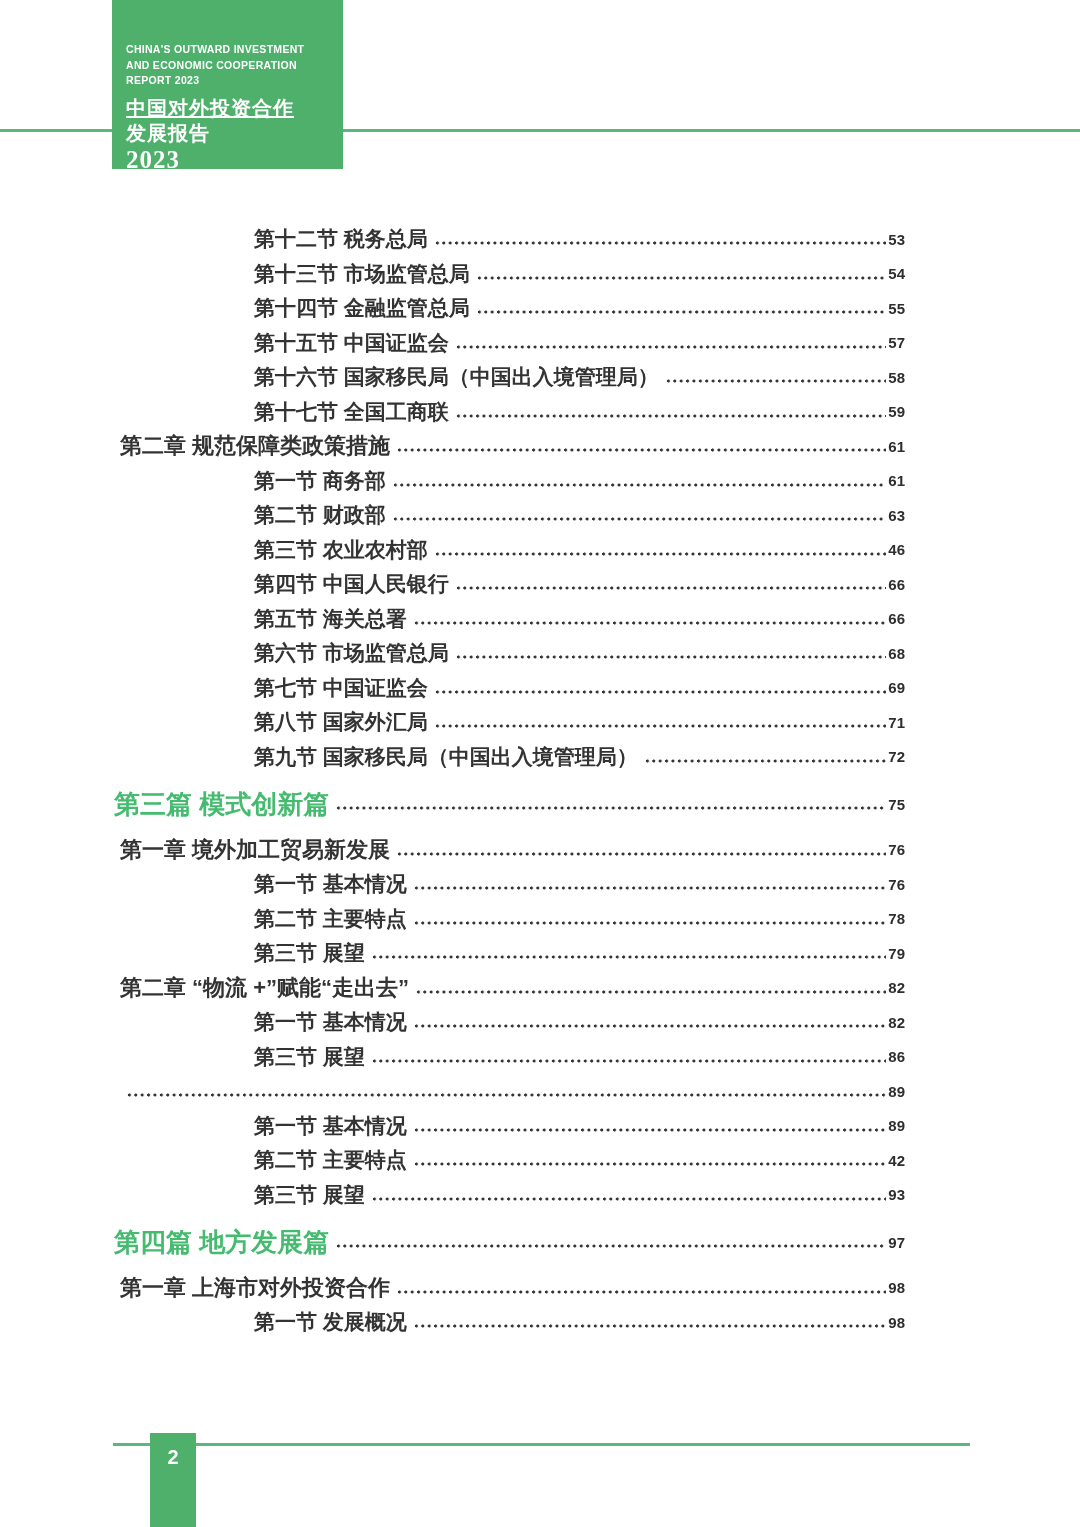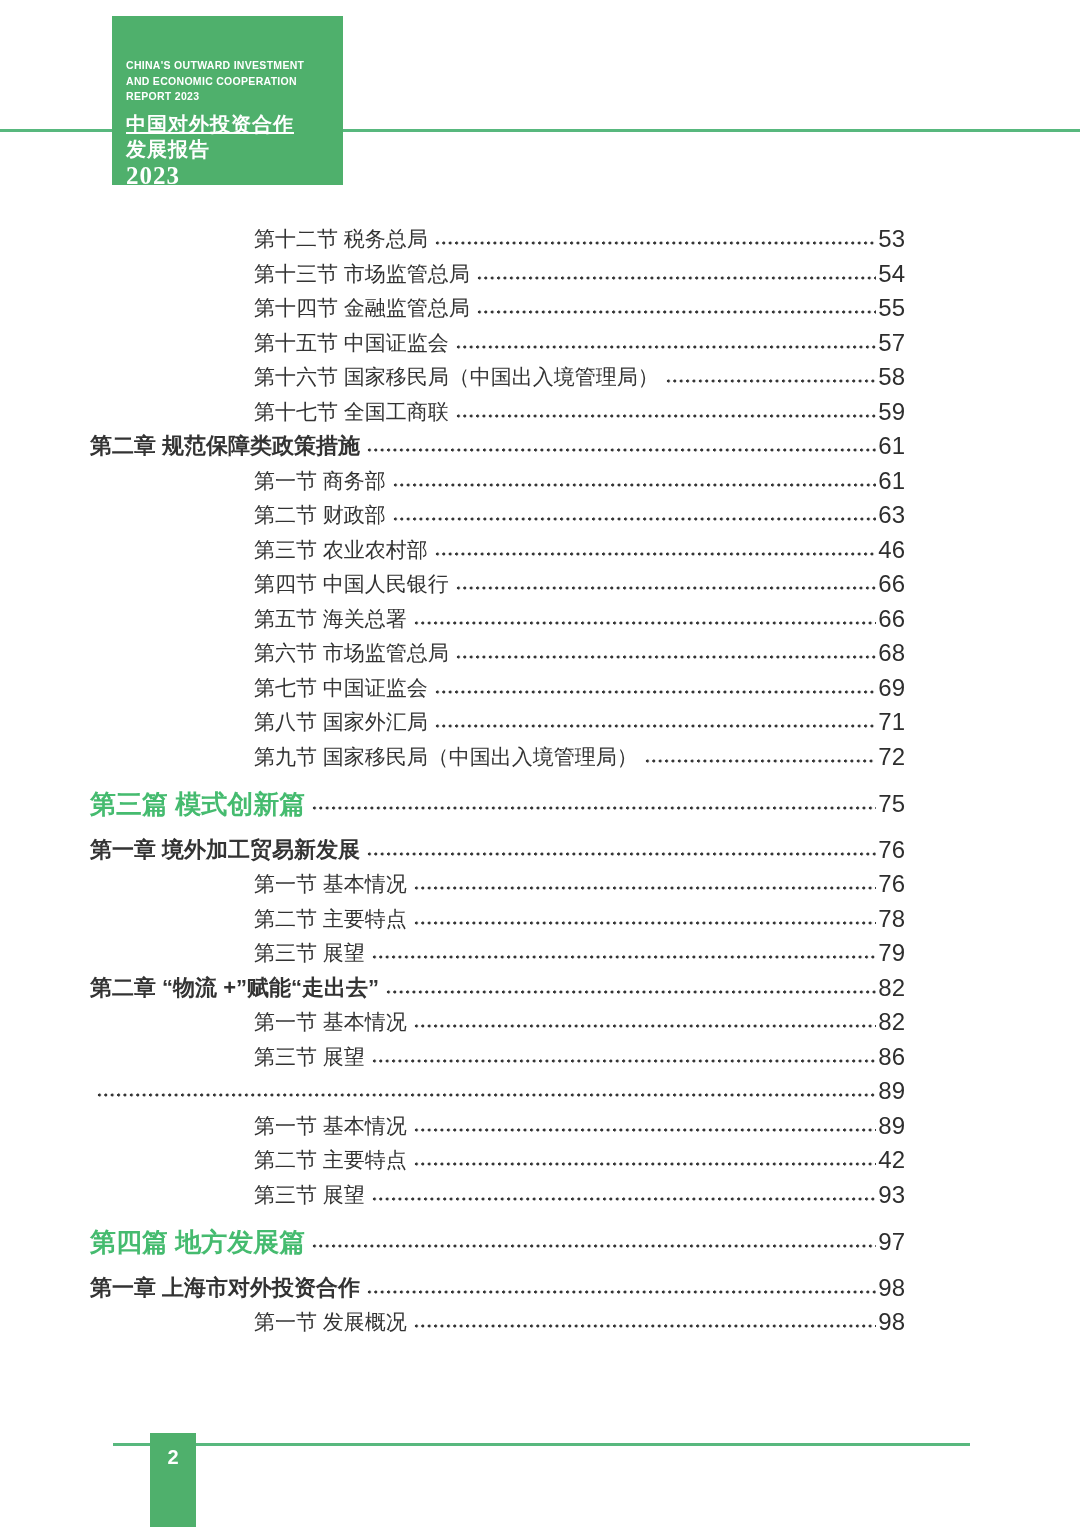--- a/index.html
+++ b/index.html
@@ -26,21 +26,20 @@
     position: absolute;
     left: 112px;
     top: 0;
     width: 231px;
     height: 169px;
     background: #4fb06c;
     z-index: 2;
     box-sizing: border-box;
     padding: 42px 8px 8px 14px;
     color: #ffffff;
-    margin-top: 16px;
   }
   .en-line {
     font-size: 10.5px;
     font-weight: 700;
     line-height: 15.5px;
     letter-spacing: 0.3px;
   }
   .cn-title {
     font-size: 20px;
     font-weight: 700;
@@ -67,45 +66,45 @@
   }
   .toc-row {
     display: flex;
     align-items: center;
     height: 34.5px;
     padding-right: 175px;
     box-sizing: border-box;
   }
   .toc-row .label { white-space: nowrap; }
   .toc-row.lv-section { padding-left: 254px; }
-  .toc-row.lv-section .label { font-size: 21px; font-weight: 400; }
-  .toc-row.lv-chapter { padding-left: 90px; }
+  .toc-row.lv-section .label { font-size: 21px; font-weight: 700; }
+  .toc-row.lv-chapter { padding-left: 120px; }
   .toc-row.lv-chapter .label { font-size: 22px; font-weight: 700; }
   .toc-row.lv-part {
-    padding-left: 90px;
+    padding-left: 114px;
     margin-top: 13px;
     margin-bottom: 11px;
   }
   .toc-row.lv-part .label {
     font-size: 26px;
     font-weight: 700;
     color: #45bb6f;
   }
   .leader {
     flex: 1;
     height: 6px;
     margin: 8px 2px 0 7px;
     background-image: radial-gradient(circle at 2.5px 3px, #343434 1.35px, transparent 1.75px);
     background-size: 6.4px 6px;
     background-repeat: repeat-x;
     background-position: left center;
   }
   .pagenum {
-    font-size: 24px;
-    font-weight: 400;
+    font-size: 15px;
+    font-weight: 700;
     color: #2e2e2e;
     white-space: nowrap;
   }
 
   
   .footer-rule {
     position: absolute;
     left: 113px;
     top: 1443px;
     width: 857px;

